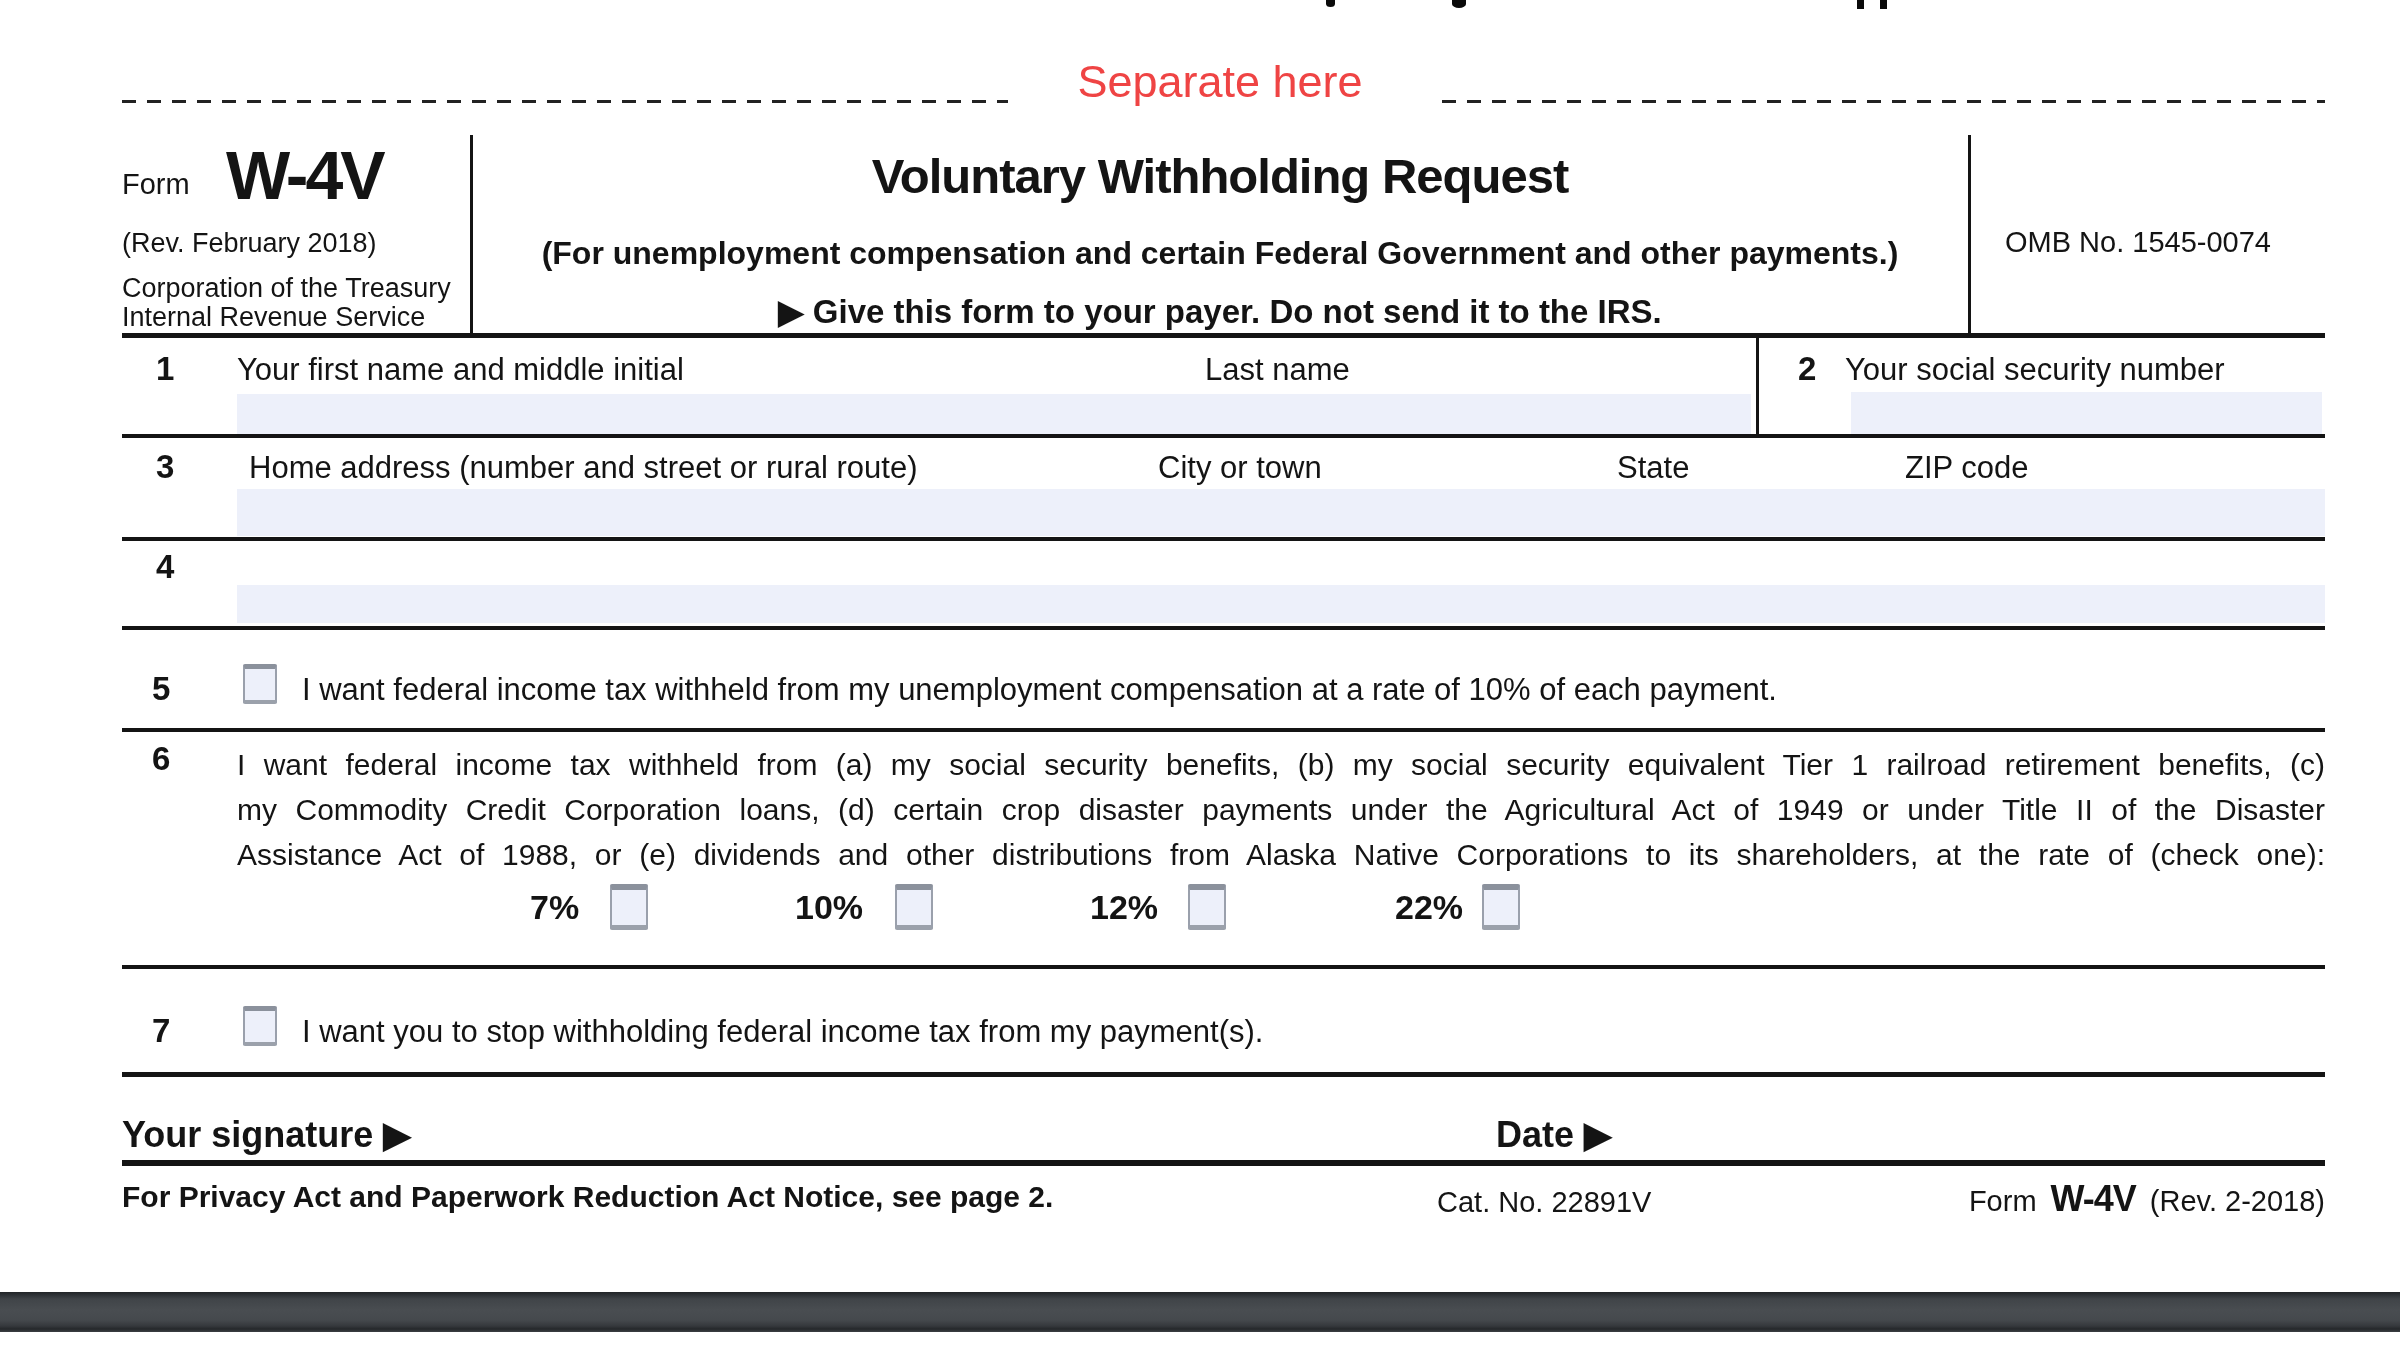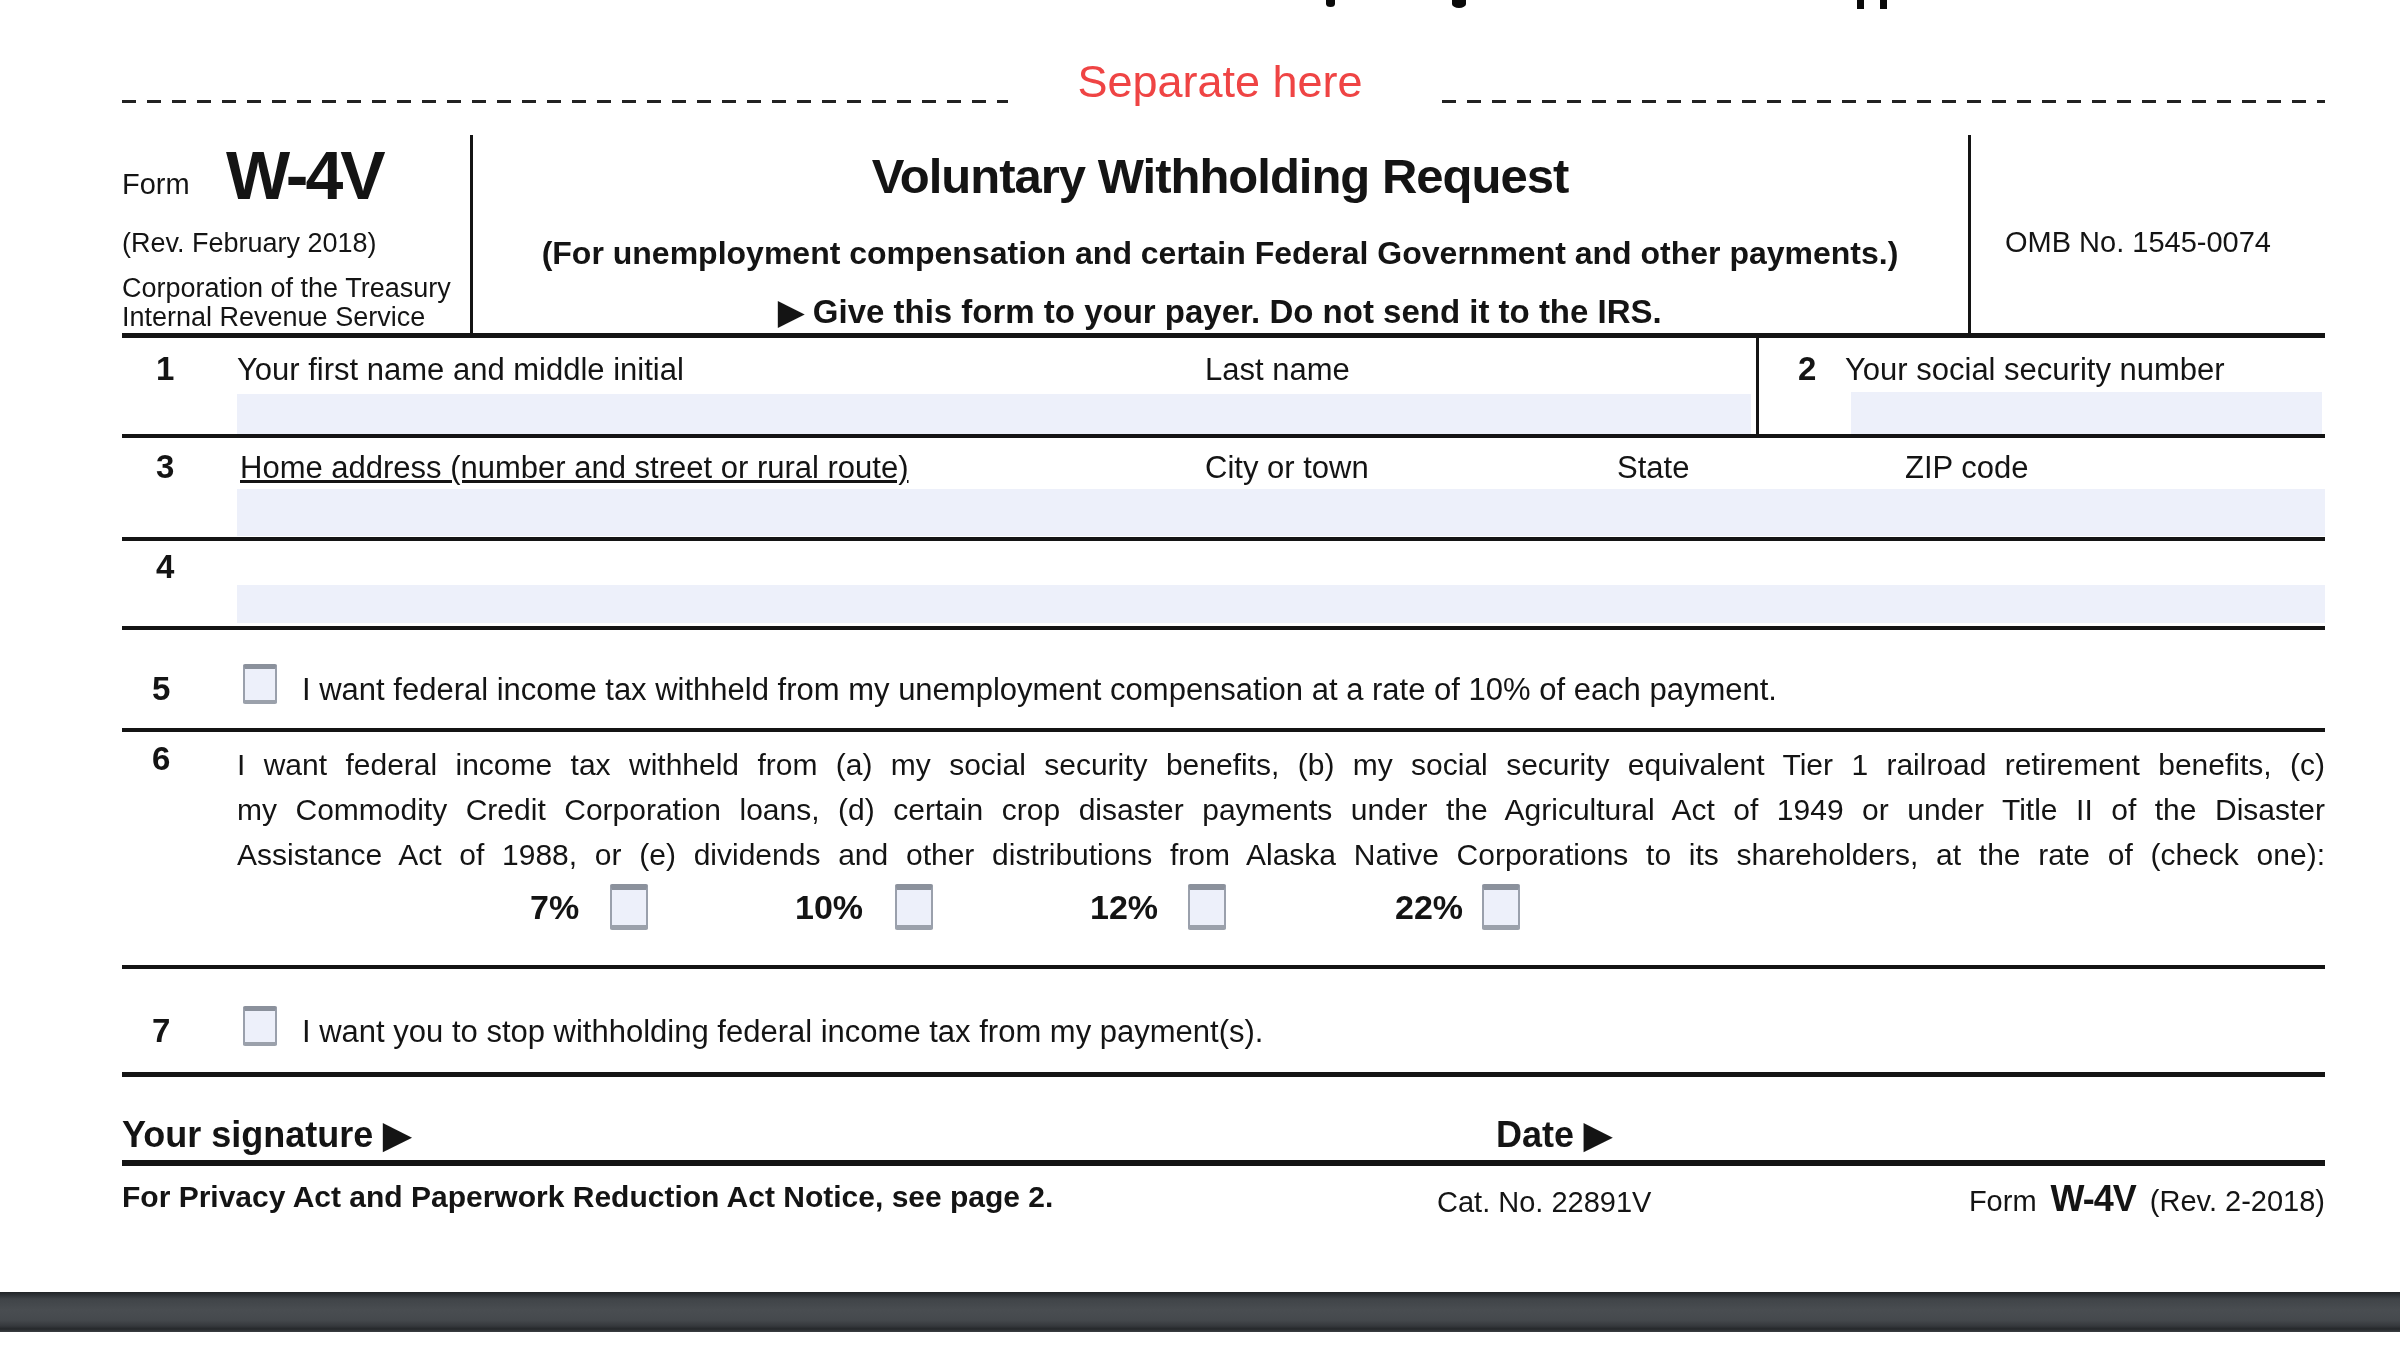--- a/index.html
+++ b/index.html
@@ -95,22 +95,22 @@
   <span class="field-label" style="left:237px; top:352px;">Your first name and middle initial</span>
   <span class="field-label" style="left:1205px; top:352px;">Last name</span>
   <div class="fill-field" style="left:237px; top:394px; width:1514px; height:40px;"></div>
   <div class="vline" style="left:1756px; top:337px; height:97px;"></div>
   <span class="item-number" style="left:1798px; top:350px;">2</span>
   <span class="field-label" style="left:1845px; top:352px;">Your social security number</span>
   <div class="fill-field" style="left:1851px; top:392px; width:471px; height:42px;"></div>
   <div class="hline" style="top:434px; height:4px;"></div>
 
   <span class="item-number" style="left:156px; top:448px;">3</span>
-  <span class="field-label" style="left:240px; top:450px;text-decoration:underline;">Home address (number and street or rural route)</span>
-  <span class="field-label" style="left:1205px; top:450px;">City or town</span>
+  <span class="field-label" style="left:249px; top:450px;">Home address (number and street or rural route)</span>
+  <span class="field-label" style="left:1158px; top:450px;">City or town</span>
   <span class="field-label" style="left:1617px; top:450px;">State</span>
   <span class="field-label" style="left:1905px; top:450px;">ZIP code</span>
   <div class="fill-field" style="left:237px; top:489px; width:2088px; height:47px;"></div>
   <div class="hline" style="top:537px; height:4px;"></div>
 
   <span class="item-number" style="left:156px; top:548px;">4</span>
   <div class="fill-field" style="left:237px; top:585px; width:2088px; height:38px;"></div>
   <div class="hline" style="top:626px; height:4px;"></div>
 
   <span class="item-number" style="left:152px; top:670px;">5</span>

